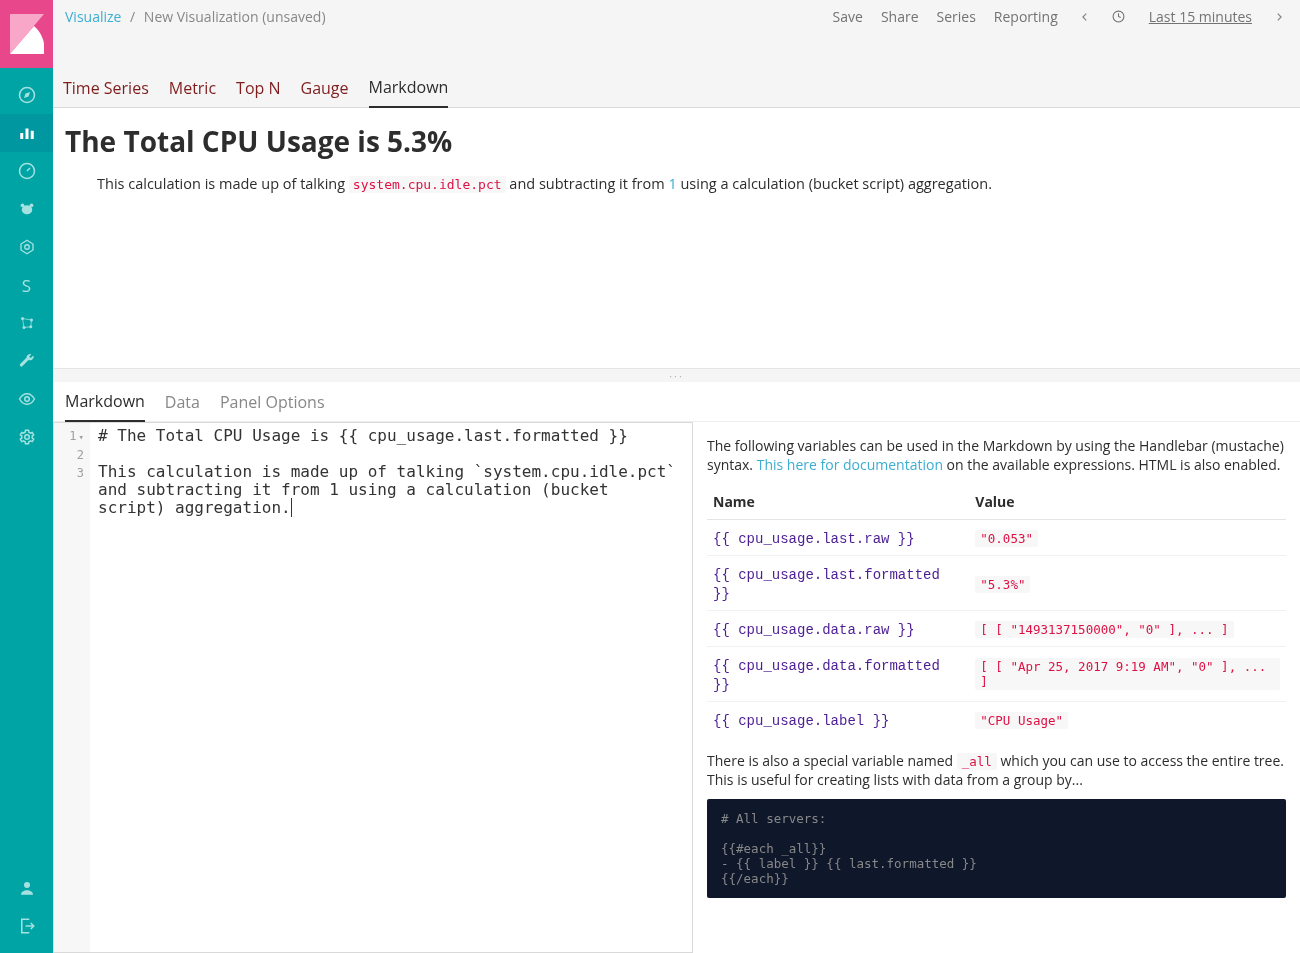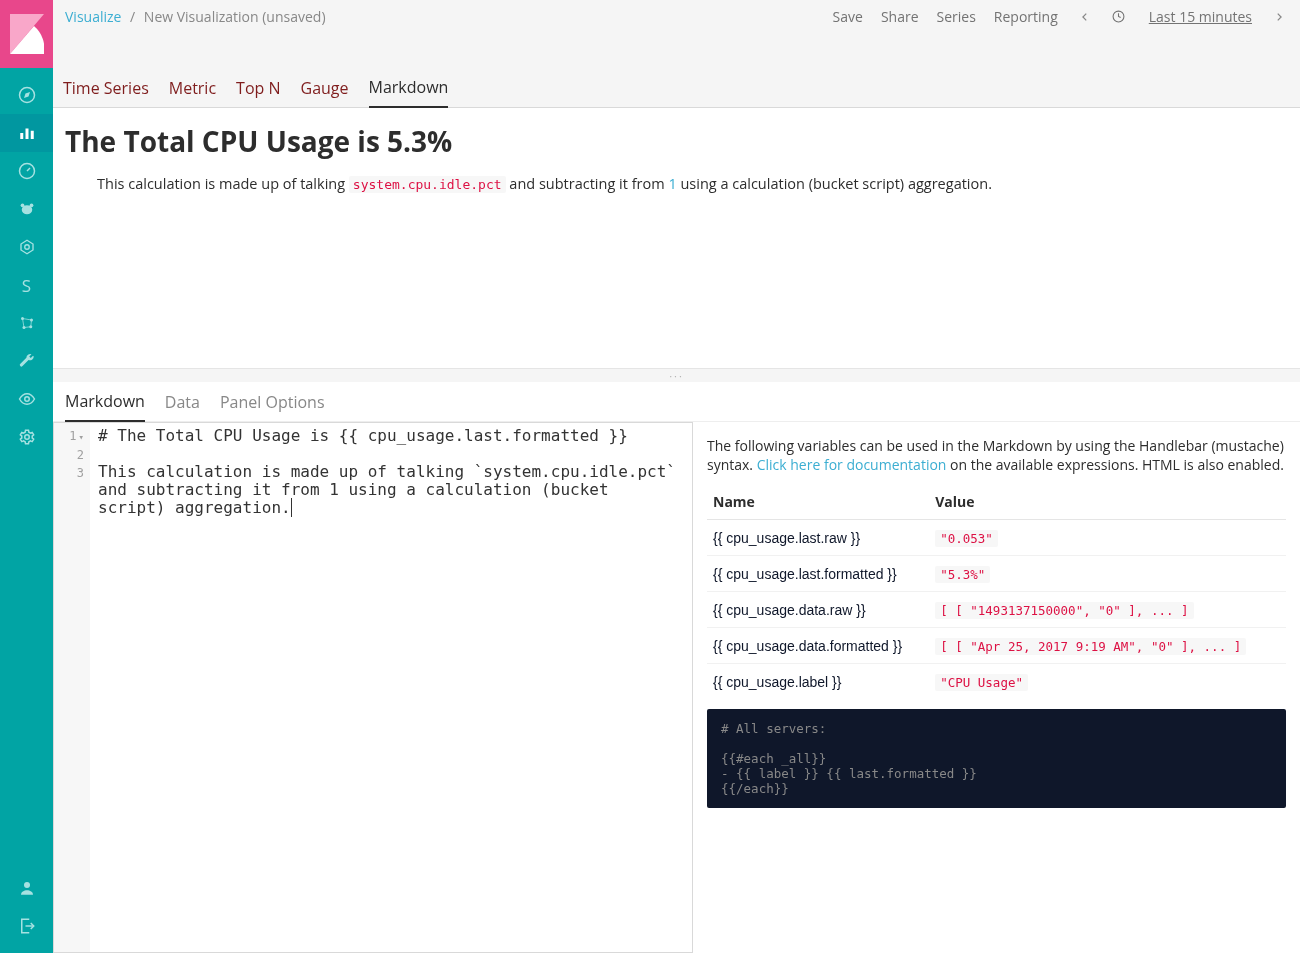--- a/index.html
+++ b/index.html
@@ -121,21 +121,21 @@
 .code { flex:1; font-family: Menlo, Consolas, monospace; font-size: 16px; color:#333; padding: 4px 8px 0 8px; line-height: 18px; white-space: pre-wrap; position:relative; }
 .code .cursor { border-right: 1px solid #333; }
 
 .help-pane { width: 608px; border-left:1px solid #d9d9d9; padding: 14px 14px 14px 14px; overflow:auto; font-size:14px; color:#2d2d2d;}
 .help-pane p { margin-bottom: 10px; }
 .help-pane a { color:#3caed2; text-decoration:none; cursor:pointer; }
 
 .vars-table { width:100%; border-collapse: collapse; font-size:14px; }
 .vars-table th { text-align:left; font-weight:700; padding: 8px 6px; border-bottom: 1px solid #e5e5e5; }
 .vars-table td { padding: 8px 6px; border-top: 1px solid #f1f1f1; }
-.vars-table td.name a { color:#0f172a; cursor:pointer; font-family: Liberation Sans, sans-serif; text-align: center; }
+.vars-table td.name a { color:#4c1d95; cursor:pointer; font-family: Liberation Mono, monospace; text-align: center; }
 .vars-table .val {
   font-family: Menlo, Consolas, monospace;
   background:#f7f7f7;
   color:#dd1144;
   padding:1px 5px;
   border-radius:2px;
   font-size:12.5px;
   display:inline-block;
 }
 .help-pane .mono-inline {
@@ -314,21 +314,21 @@
             <span class="ln">2</span>
             <span class="ln">3</span>
           </div>
           <div class="code"><span># The Total CPU Usage is {{ cpu_usage.last.formatted }}</span>
 <span></span>
 <span>This calculation is made up of talking `system.cpu.idle.pct` and subtracting it from 1 using a calculation (bucket script) aggregation.</span><span class="cursor"></span></div>
         </div>
 
         <div class="help-pane">
           <p>
-            <span>The following variables can be used in the Markdown by using the Handlebar (mustache) syntax. </span><a>Click here for documentation</a><span> on the available expressions. HTML is also enabled.</span>
+            <span>The following variables can be used in the Markdown by using the Handlebar (mustache) syntax. </span><a>This here for documentation</a><span> on the available expressions. HTML is also enabled.</span>
           </p>
           <table class="vars-table">
             <thead>
               <tr>
                 <th>Name</th>
                 <th>Value</th>
               </tr>
             </thead>
             <tbody>
               <tr>
@@ -346,20 +346,23 @@
               <tr>
                   <td class="name"><a>{{ cpu_usage.data.formatted }}</a></td>
                   <td><span class="val">[ [ "Apr 25, 2017 9:19 AM", "0" ], ... ]</span></td>
                 </tr>
               <tr>
                   <td class="name"><a>{{ cpu_usage.label }}</a></td>
                   <td><span class="val">"CPU Usage"</span></td>
                 </tr>
             </tbody>
           </table>
+          <p style="margin-top:14px">
+            <span>There is also a special variable named </span><span class="mono-inline">_all</span><span> which you can use to access the entire tree. This is useful for creating lists with data from a group by...</span>
+          </p>
           <div class="code-block"># All servers:
 
 {{#each _all}}
 - {{ label }} {{ last.formatted }}
 {{/each}}</div>
         </div>
       </div>
     </div>
   </div>
 </div>

